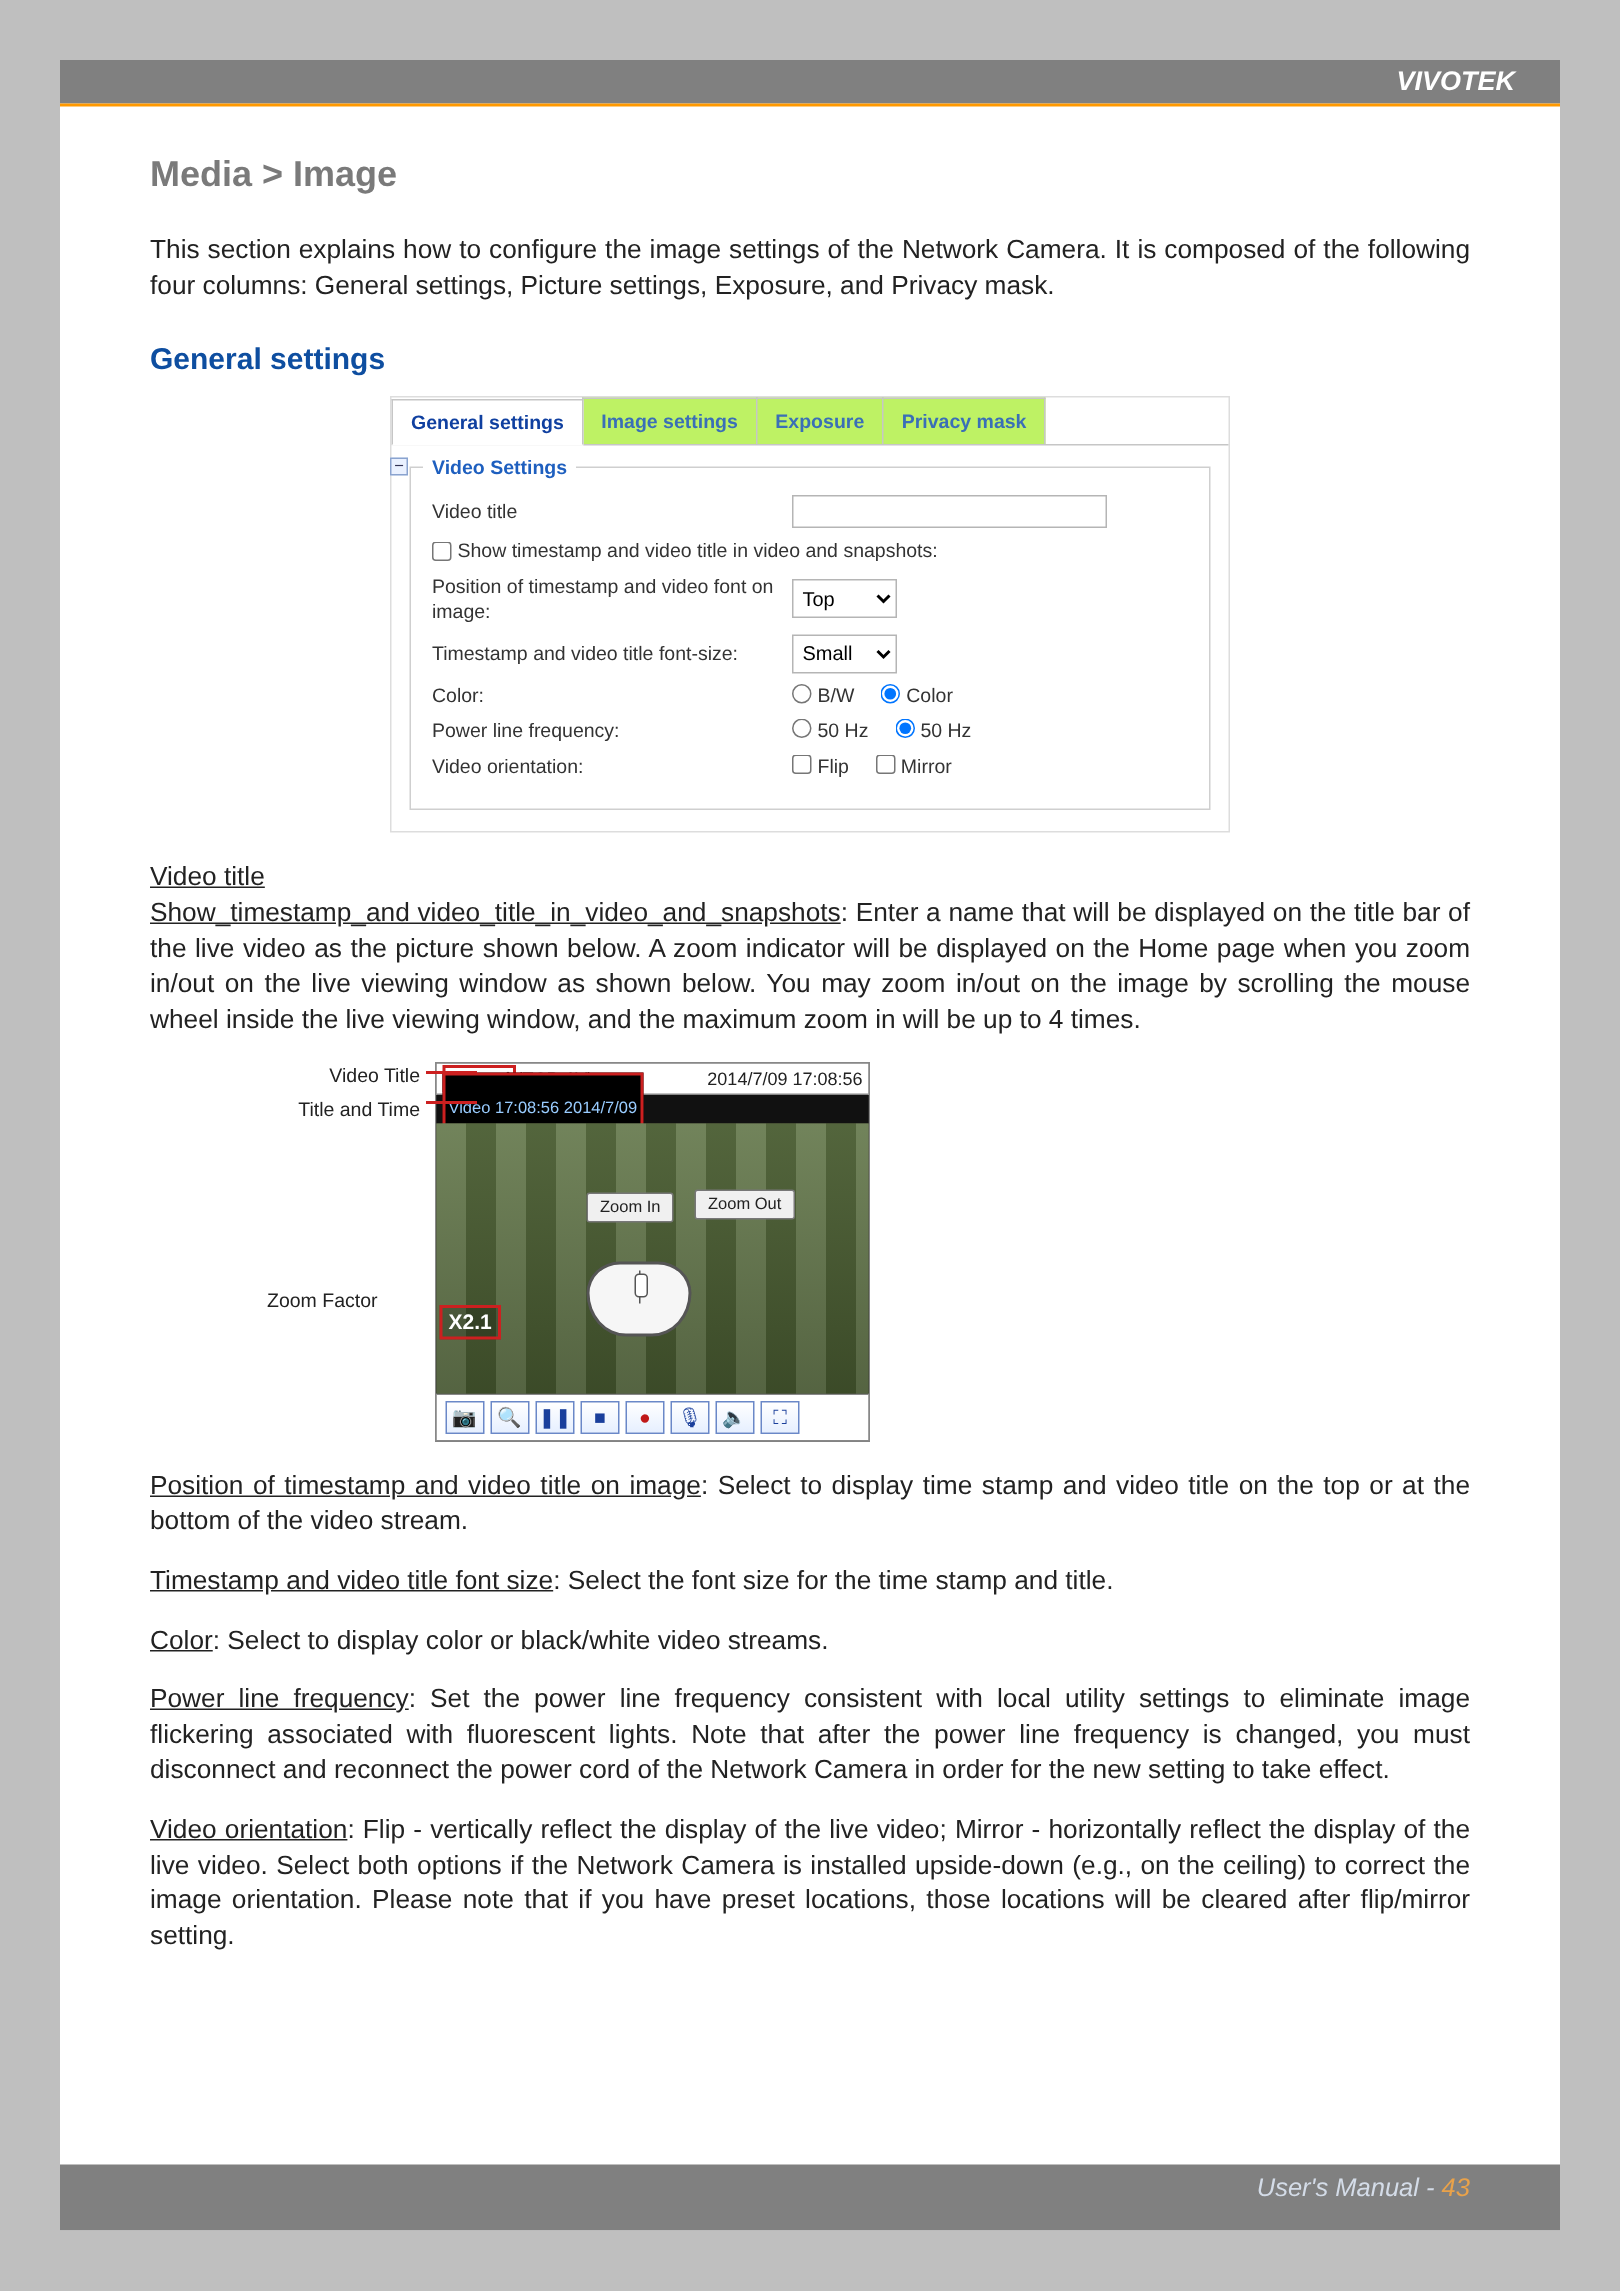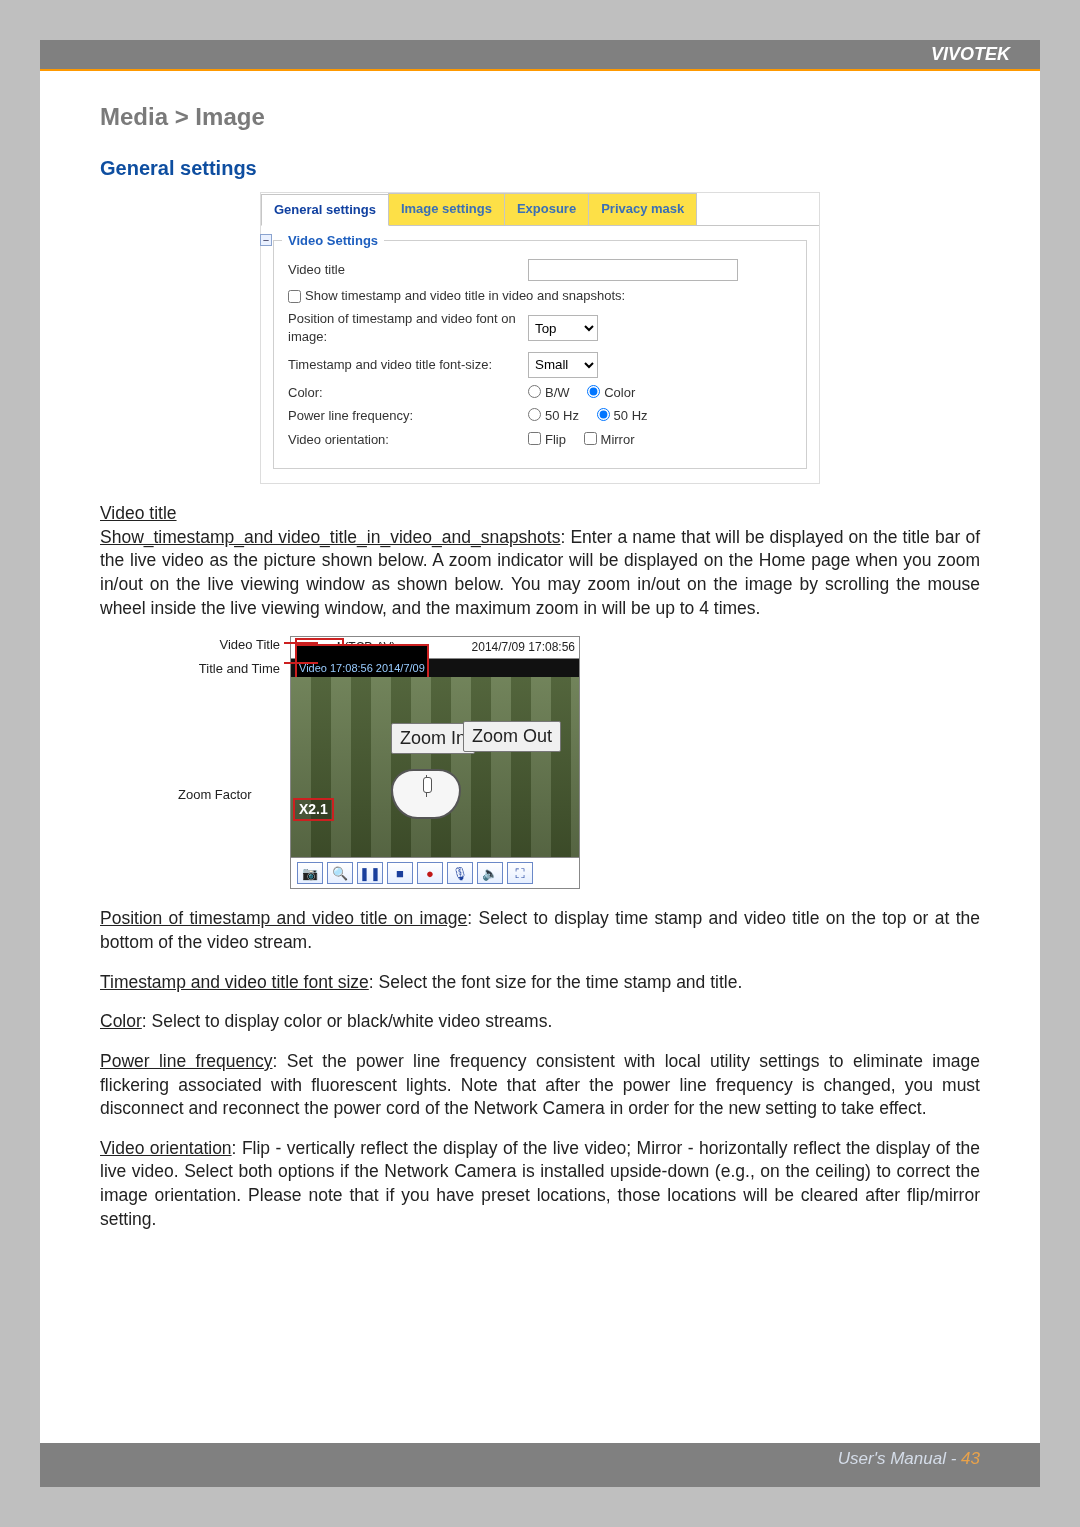--- a/index.html
+++ b/index.html
@@ -52,21 +52,21 @@
     color: #333;
     border: 1px solid #ddd;
     padding-bottom: 14px;
   }
   .tabs { display: flex; border-bottom: 1px solid #c6c6c6; }
   .tab {
     padding: 6px 12px;
     border: 1px solid #c6c6c6;
     border-bottom: none;
     margin-right: -1px;
-    background: #fde047;
+    background: #bef264;
     color: #3a6fb7;
     font-weight: bold;
     cursor: pointer;
   }
   .tab.active { color: #1040a0; background: #fff; border-bottom: 1px solid #fff; position: relative; top: 1px; }
 
   .fieldset {
     margin: 14px 12px 0 12px;
     border: 1px solid #cfcfcf;
     padding: 12px 14px 14px 14px;
@@ -143,21 +143,21 @@
     background:
       linear-gradient(180deg, rgba(255,255,255,0.05), rgba(0,0,0,0.2)),
       repeating-linear-gradient(90deg, #6a7d52 0 20px, #4a5d32 20px 40px),
       linear-gradient(180deg, #6b7050 0%, #2b3020 100%);
     position: relative;
     overflow: hidden;
   }
   .zoombtn {
     position: absolute;
     background: #f0f0f0; border: 1px solid #777;
-    font-size: 18px; padding: 2px 8px;
+    font-size: 11px; padding: 2px 8px;
     border-radius: 2px;
   }
   .mouse {
     position: absolute;
     width: 70px; height: 50px;
     border: 2px solid #555; border-radius: 34px 34px 40px 40px/32px 32px 44px 44px;
     background: #f6f6f6;
     left: 100px; top: 92px;
   }
   .mouse::before {
@@ -207,20 +207,21 @@
 </style>
 </head>
 <body>
 
 <div class="page">
   <div class="topbar">VIVOTEK</div>
   <hr class="hr-orange">
 
   <div class="content">
     <h1 class="section-title">Media &gt; Image</h1>
+    <p class="intro">This section explains how to configure the image settings of the Network Camera. It is composed of the following four columns: General settings, Picture settings, Exposure, and Privacy mask.</p>
     <h2 class="subhead">General settings</h2>
 
     <div class="settings-screenshot">
       <div class="tabs">
         <div class="tab active">General settings</div>
         <div class="tab">Image settings</div>
         <div class="tab">Exposure</div>
         <div class="tab">Privacy mask</div>
       </div>
 

